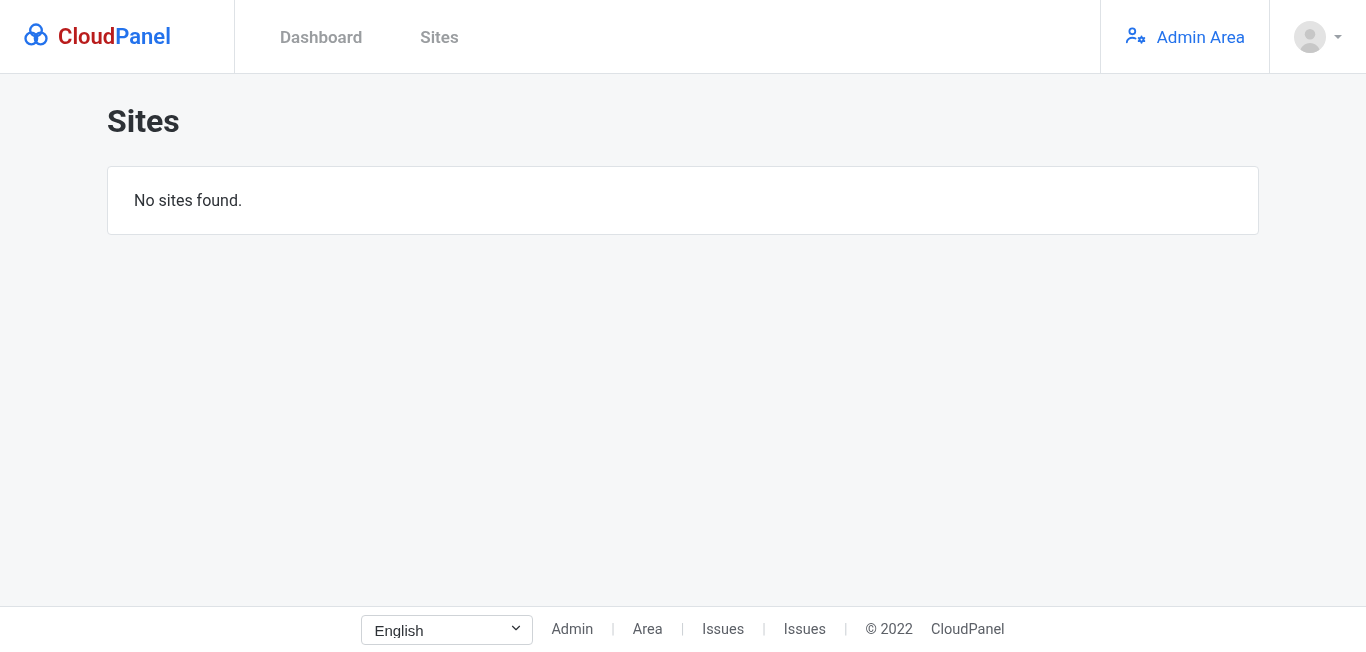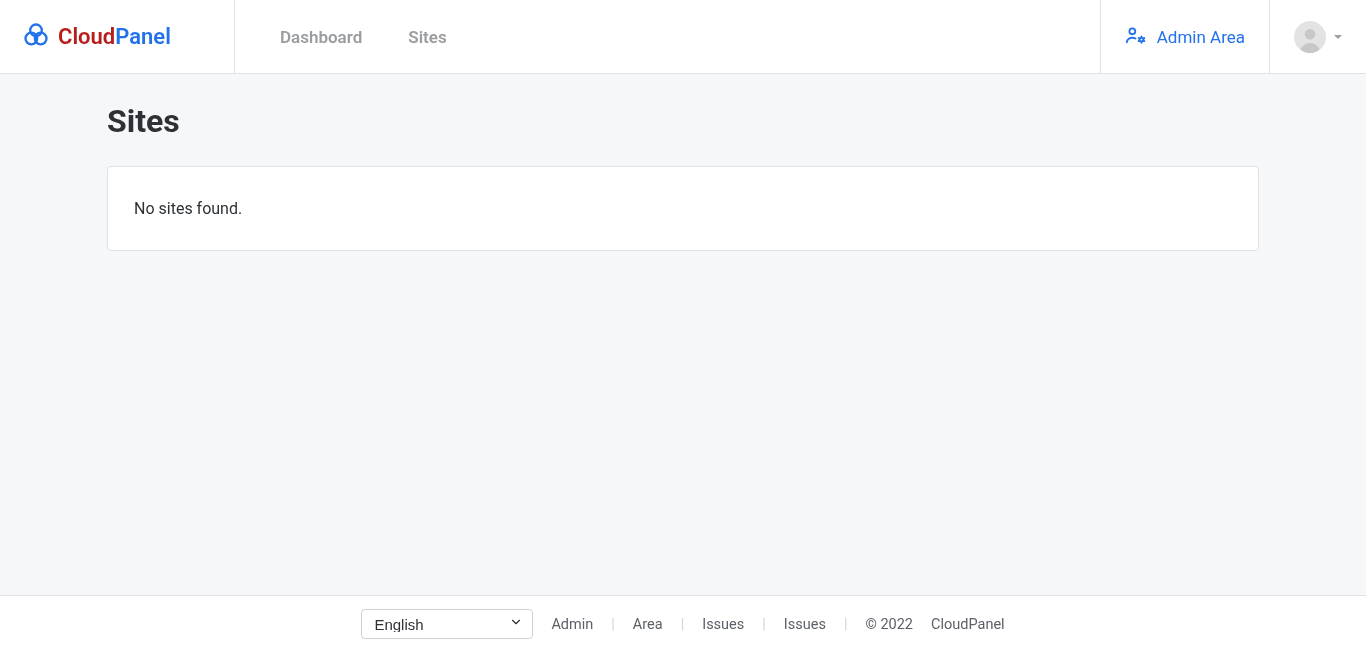--- a/index.html
+++ b/index.html
@@ -38,21 +38,21 @@
       border-right:1px solid var(--border);
       display:flex;
       align-items:center;
       padding-left:22px;
     }
     .brand{display:flex;align-items:center;gap:8px;text-decoration:none;cursor:pointer}
     .brand-text{font-size:22px;font-weight:600;}
     .brand-text .tc1{color:#b91c1c}
     .brand-text .tc2{color:var(--blue)}
 
-    nav.primary{display:flex;align-items:center;padding-left:45px;gap:46px;flex:1}
+    nav.primary{display:flex;align-items:center;padding-left:45px;gap:58px;flex:1}
     .nav-link{font-size:17px;color:var(--gray-text-2);font-weight:600;text-decoration:none;cursor:pointer}
 
     .admin-cell{
       border-left:1px solid var(--border);
       border-right:1px solid var(--border);
       display:flex;align-items:center;gap:10px;padding:0 24px;cursor:pointer
     }
     .admin-cell span.label{color:var(--blue);font-weight:400;font-size:17px}
 
     .user-cell{display:flex;align-items:center;padding:0 24px;gap:8px;cursor:pointer}
@@ -64,26 +64,26 @@
     .container{max-width:1152px;margin:0 auto;padding:0 }
     .page-head{display:flex;align-items:center;justify-content:space-between;margin-bottom:26px}
     .page-title{margin:0;font-size:32px;font-weight:700;color:#2d3136}
     .btn-primary{
       background:var(--blue);color:#fff;border:none;border-radius:4px;
       padding:14px 24px;font-size:15px;font-weight:500;letter-spacing:.3px;cursor:pointer
     }
 
     .card{
       background:#fff;border:1px solid var(--border);border-radius:4px;
-      padding:32px 26px;font-size:16px;color:#2d3136;
+      padding:24px 26px;font-size:16px;color:#2d3136;
     }
 
     
     footer{
-      background:#fff;border-top:1px solid var(--border);height:57px;
+      background:#fff;border-top:1px solid var(--border);height:46px;
       display:flex;align-items:center;justify-content:center;gap:18px;
       font-size:14.5px;color:#5c6067;
     }
     .lang-wrap{position:relative}
     select.lang{
       appearance:none;-webkit-appearance:none;background:#fff;border:1px solid #cfd3d7;border-radius:4px;
       padding:6px 40px 6px 12px;font-size:15px;color:#2d3136;height:30px;min-width:172px;cursor:pointer
     }
     .lang-wrap .chev{position:absolute;right:10px;top:50%;transform:translateY(-50%);pointer-events:none}
     footer .sep{color:#cfd3d7}

